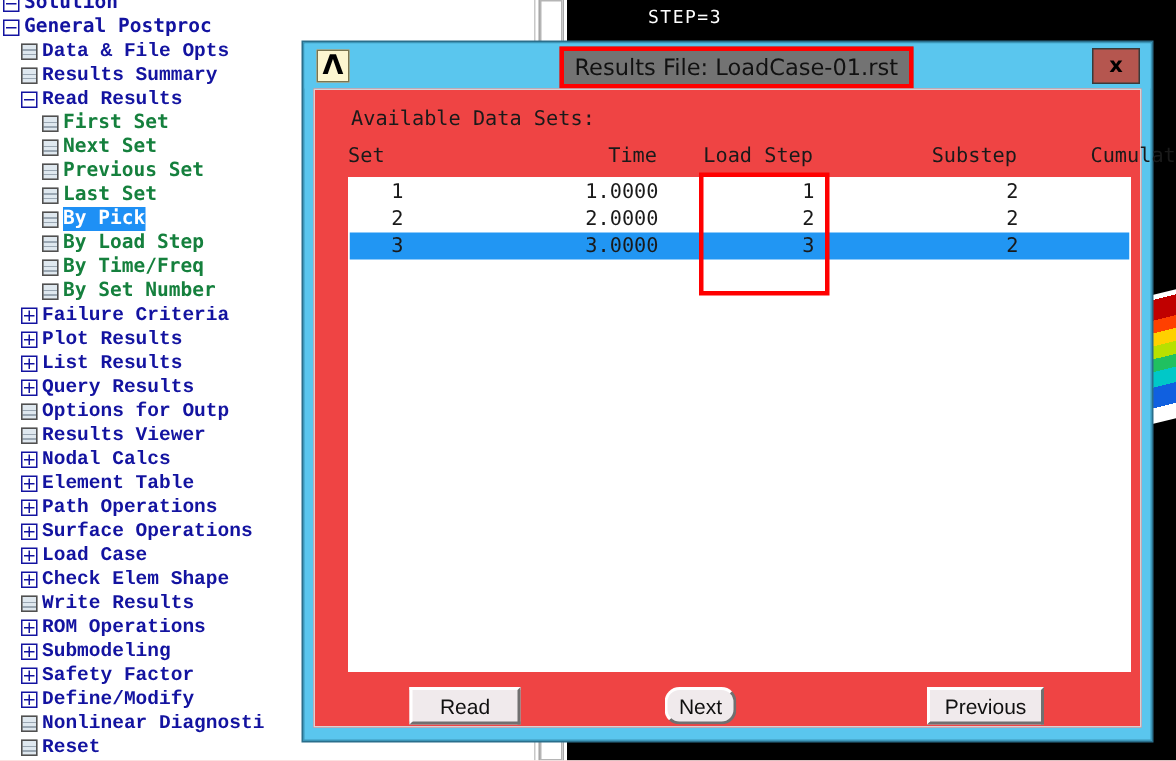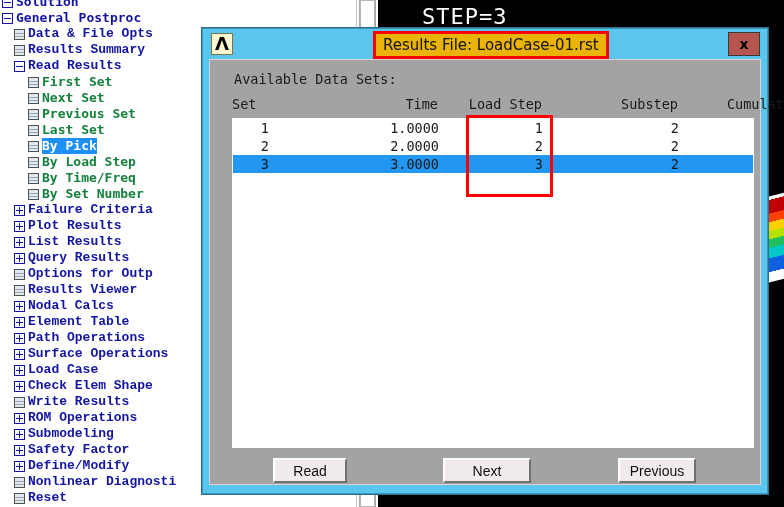--- a/index.html
+++ b/index.html
@@ -82,24 +82,24 @@
     position: absolute; left: 3px; top: 0px; width: 15px; height: 507px;
     background: #ffffff; border: 1px solid #b5b5b5;
   }
 
   
   #graphics {
     position: absolute; left: 378px; top: 0; width: 406px; height: 507px;
     background: #000000;
   }
   #step-label {
-    position: absolute; left: 44px; top: 4px;
+    position: absolute; left: 54px; top: 4px;
     color: #ffffff;
     font-family: "DejaVu Sans Mono", "Liberation Mono", monospace;
-    font-size: 22px; letter-spacing: 1px;
+    font-size: 12px; letter-spacing: 1px;
     white-space: nowrap;
   }
   
   #legend-strip {
     position: absolute; right: 0px; top: 196px;
     width: 26px; height: 86px;
     transform: skewY(-14deg);
     background: linear-gradient(to bottom,
       #ffffff 0 4%,
       #c00000 4% 20%,
@@ -131,41 +131,41 @@
   }
   #app-icon span {
     font-family: "DejaVu Sans", sans-serif;
     font-size: 18px; font-weight: bold; color: #000000;
     line-height: 18px;
   }
   #title-wrap {
     position: absolute; left: 170px; top: 2px;
     border: 3px solid #ff0000;
     padding: 1px 7px 2px 7px;
-    background: #eab308;
+    background: #737373;
     text-align: right;
   }
   #title-text {
     font-family: "DejaVu Sans", "Liberation Sans", sans-serif;
     font-size: 15px; color: #111111; white-space: nowrap;
   }
   #close-btn {
     position: absolute; right: 7px; top: 3px; width: 32px; height: 24px;
     background: #b5564f;
     border: 1px solid #3a3a3a;
     color: #000000;
     font-family: "DejaVu Sans", "Liberation Sans", sans-serif;
     font-size: 14px; font-weight: bold;
     display: flex; align-items: center; justify-content: center;
     cursor: pointer;
   }
 
   #dialog-body {
     position: absolute; left: 6px; top: 30px; right: 6px; bottom: 8px;
-    background: #a3a3a3;
+    background: #ef4444;
     border: 1px solid #d8d0d4;
   }
 
   #avail-label {
     position: absolute; left: 24px; top: 11px;
     font-family: "DejaVu Sans Mono", "Liberation Mono", monospace;
     font-size: 13.5px; color: #1a1a1a; white-space: nowrap;
   }
 
   
@@ -214,21 +214,21 @@
     border-top: 2px solid #ffffff;
     border-left: 2px solid #ffffff;
     border-right: 2px solid #707070;
     border-bottom: 2px solid #707070;
     font-family: Liberation Sans, sans-serif;
     font-size: 14px; color: #101010;
     display: flex; align-items: center; justify-content: center;
     cursor: pointer;
   }
   #btn-read     { left: 63px;  top: 398px; width: 74px; height: 25px; }
-  #btn-next     { left: 233px; top: 398px; width: 88px; height: 25px; }
+  #btn-next     { left: 233px; top: 398px; width: 48px; height: 25px; border-radius: 10px; }
   #btn-previous { left: 408px; top: 398px; width: 78px; height: 25px; }
 </style>
 </head>
 <body>
 
 <div id="screen">
 
   <div id="menu-panel">
     <div id="tree">
         <div class="tree-row ind0">

